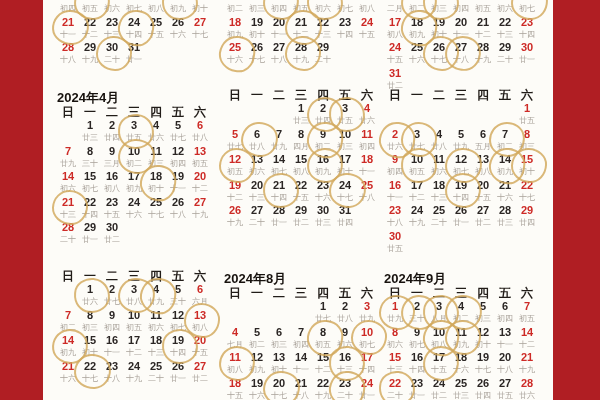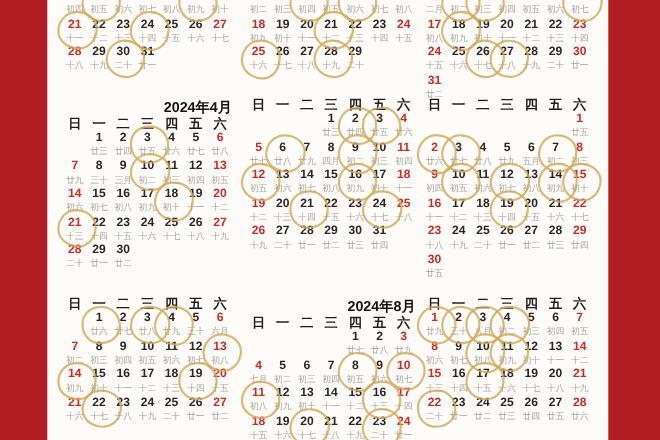--- a/index.html
+++ b/index.html
@@ -2,21 +2,21 @@
 <html><head>
 <meta charset="utf-8">
 <style>
   html,body{margin:0;padding:0;background:#fff;}
   .page{position:relative;width:600px;height:400px;overflow:hidden;background:#fdfcf8;
         font-family:"Liberation Sans","DejaVu Sans",sans-serif;}
   .sidebar{position:absolute;top:0;bottom:0;background:#b01e23;}
   .bar-left{left:0;width:43px;}
   .bar-right{right:0;width:47px;}
   .month{position:absolute;width:154px;}
-  .m-title{height:17px;line-height:17px;text-align:right;font-weight:bold;font-size:13px;color:#17120e;}
+  .m-title{height:17px;line-height:17px;text-align:left;font-weight:bold;font-size:13px;color:#17120e;}
   .m-head{display:flex;height:13px;}
   .m-head span{width:22px;text-align:center;font-size:12px;font-weight:bold;color:#211c18;line-height:13px;}
   .weeks{position:relative;}
   .week{display:flex;height:25.5px;}
   .cell{width:22px;display:flex;flex-direction:column;align-items:center;}
   .d{height:13px;line-height:13px;font-size:11px;font-weight:bold;color:#2b2624;}
   .d.red{color:#cd2a26;}
   .l{height:12.5px;line-height:12px;font-size:8px;color:#a9a29a;white-space:nowrap;}
   .cut .weeks .week:first-child .d{visibility:hidden;}
   .circle{position:absolute;width:32px;height:31px;border:2px solid #d2a85c;opacity:.82;
@@ -1065,20 +1065,21 @@
               <span class="l">二十</span>
             </div>
             <div class="cell">
               <span class="d red">24</span>
               <span class="l">廿一</span>
             </div>
           </div>
         </div>
       </div>
       <div class="month" style="left: 384px; top: 270px;">
+        <div class="m-title">2024年9月</div>
         <div class="m-head">
           <span>日</span>
           <span>一</span>
           <span>二</span>
           <span>三</span>
           <span>四</span>
           <span>五</span>
           <span>六</span>
         </div>
         <div class="weeks">

